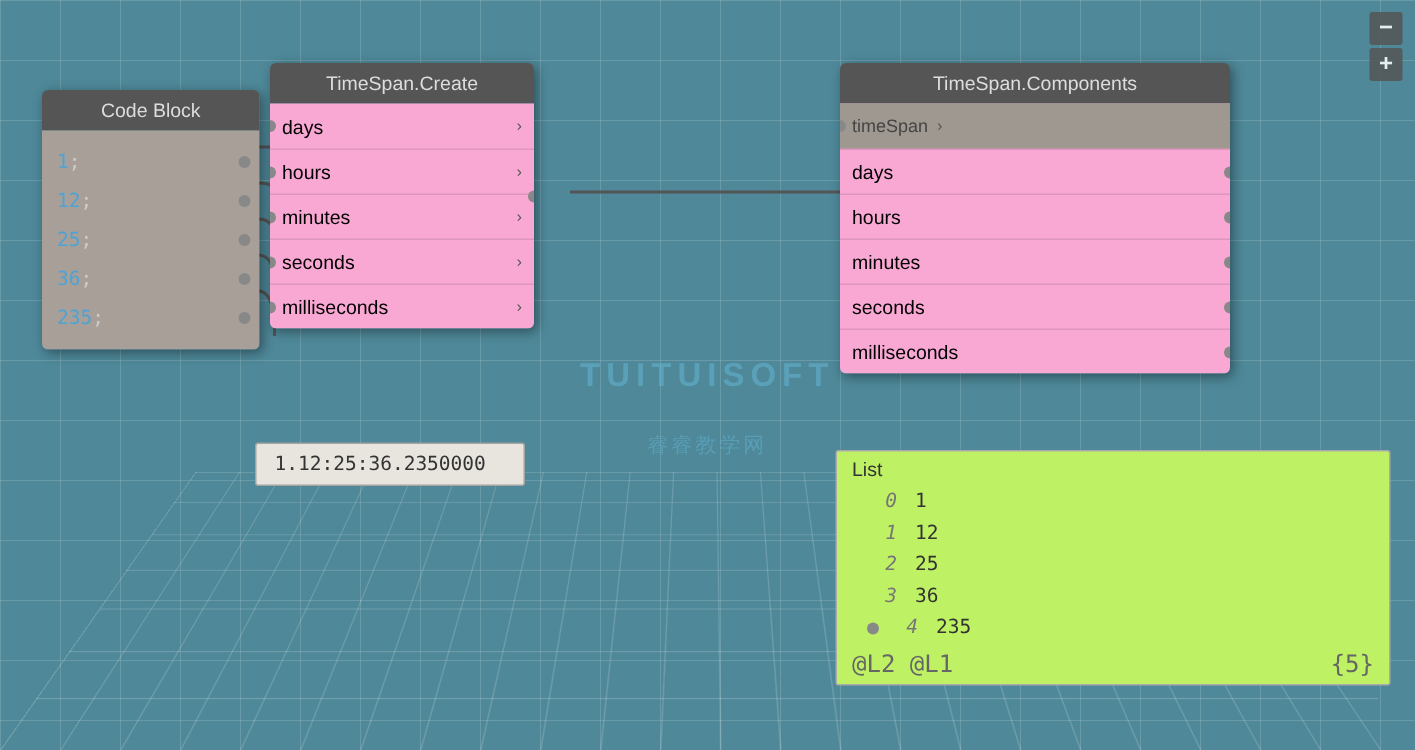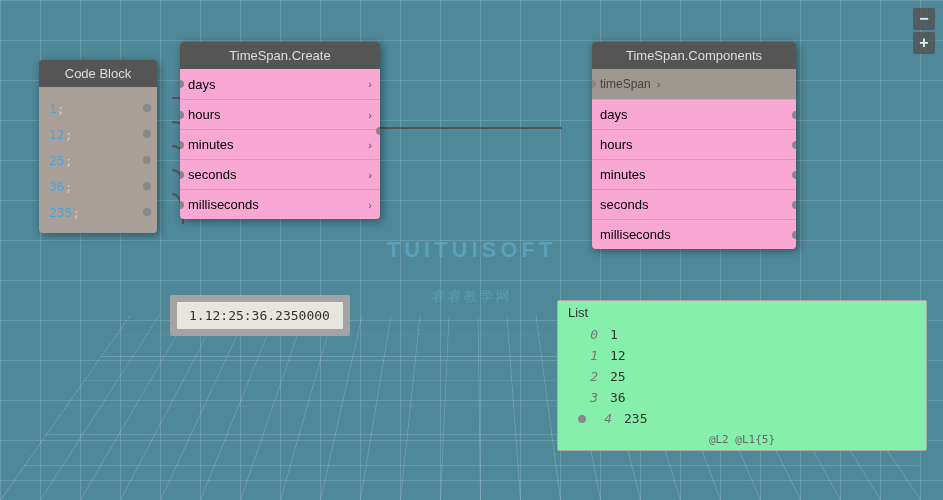--- a/index.html
+++ b/index.html
@@ -113,23 +113,23 @@
     }
     .port-dot-left {
       left: -4px;
     }
     .port-dot-right {
       right: -4px;
     }
 
     
     .code-block-node {
-      left: 39px;
+      left: 28px;
       top: 60px;
-      width: 118px;
+      width: 145px;
     }
     .code-block-body {
       background: #a8a098;
       padding: 8px 10px;
     }
     .code-line {
       height: 26px;
       display: flex;
       align-items: center;
       justify-content: space-between;
@@ -142,61 +142,61 @@
     }
     .code-semi {
       color: #ccc;
       font-family: monospace;
     }
 
     
     .create-node {
       left: 180px;
       top: 42px;
-      width: 200px;
+      width: 176px;
     }
 
     
     .components-node {
-      left: 592px;
+      left: 560px;
       top: 42px;
-      width: 204px;
+      width: 260px;
     }
 
     
     .wire-svg {
       position: absolute;
       top: 0;
       left: 0;
       width: 943px;
       height: 500px;
       pointer-events: none;
     }
 
     
     .output-box {
       position: absolute;
       left: 170px;
       top: 295px;
       background: #e8e4de;
-      border: 7px solid #a3a3a3;
+      border: 1px solid #a3a3a3;
       padding: 6px 12px;
       font-family: monospace;
       font-size: 13px;
       color: #333;
       border-radius: 2px;
       min-width: 180px;
     }
 
     
     .list-box {
       position: absolute;
       left: 557px;
       top: 300px;
-      background: #86efac;
+      background: #bef264;
       border: 1px solid #aaa;
       padding: 0;
       border-radius: 2px;
       min-width: 370px;
     }
     .list-header {
       padding: 4px 10px;
       font-size: 13px;
       color: #333;
       font-weight: 500;
@@ -215,23 +215,23 @@
       min-width: 20px;
       text-align: right;
       margin-right: 12px;
     }
     .list-value {
       font-family: monospace;
       color: #333;
     }
     .list-footer {
       display: flex;
-      justify-content: center;
+      justify-content: space-between;
       padding: 4px 10px;
-      font-size: 11px;
+      font-size: 16px;
       color: #666;
       font-family: monospace;
     }
     .list-dot {
       width: 8px;
       height: 8px;
       border-radius: 50%;
       background: #888;
       margin-right: 6px;
     }

